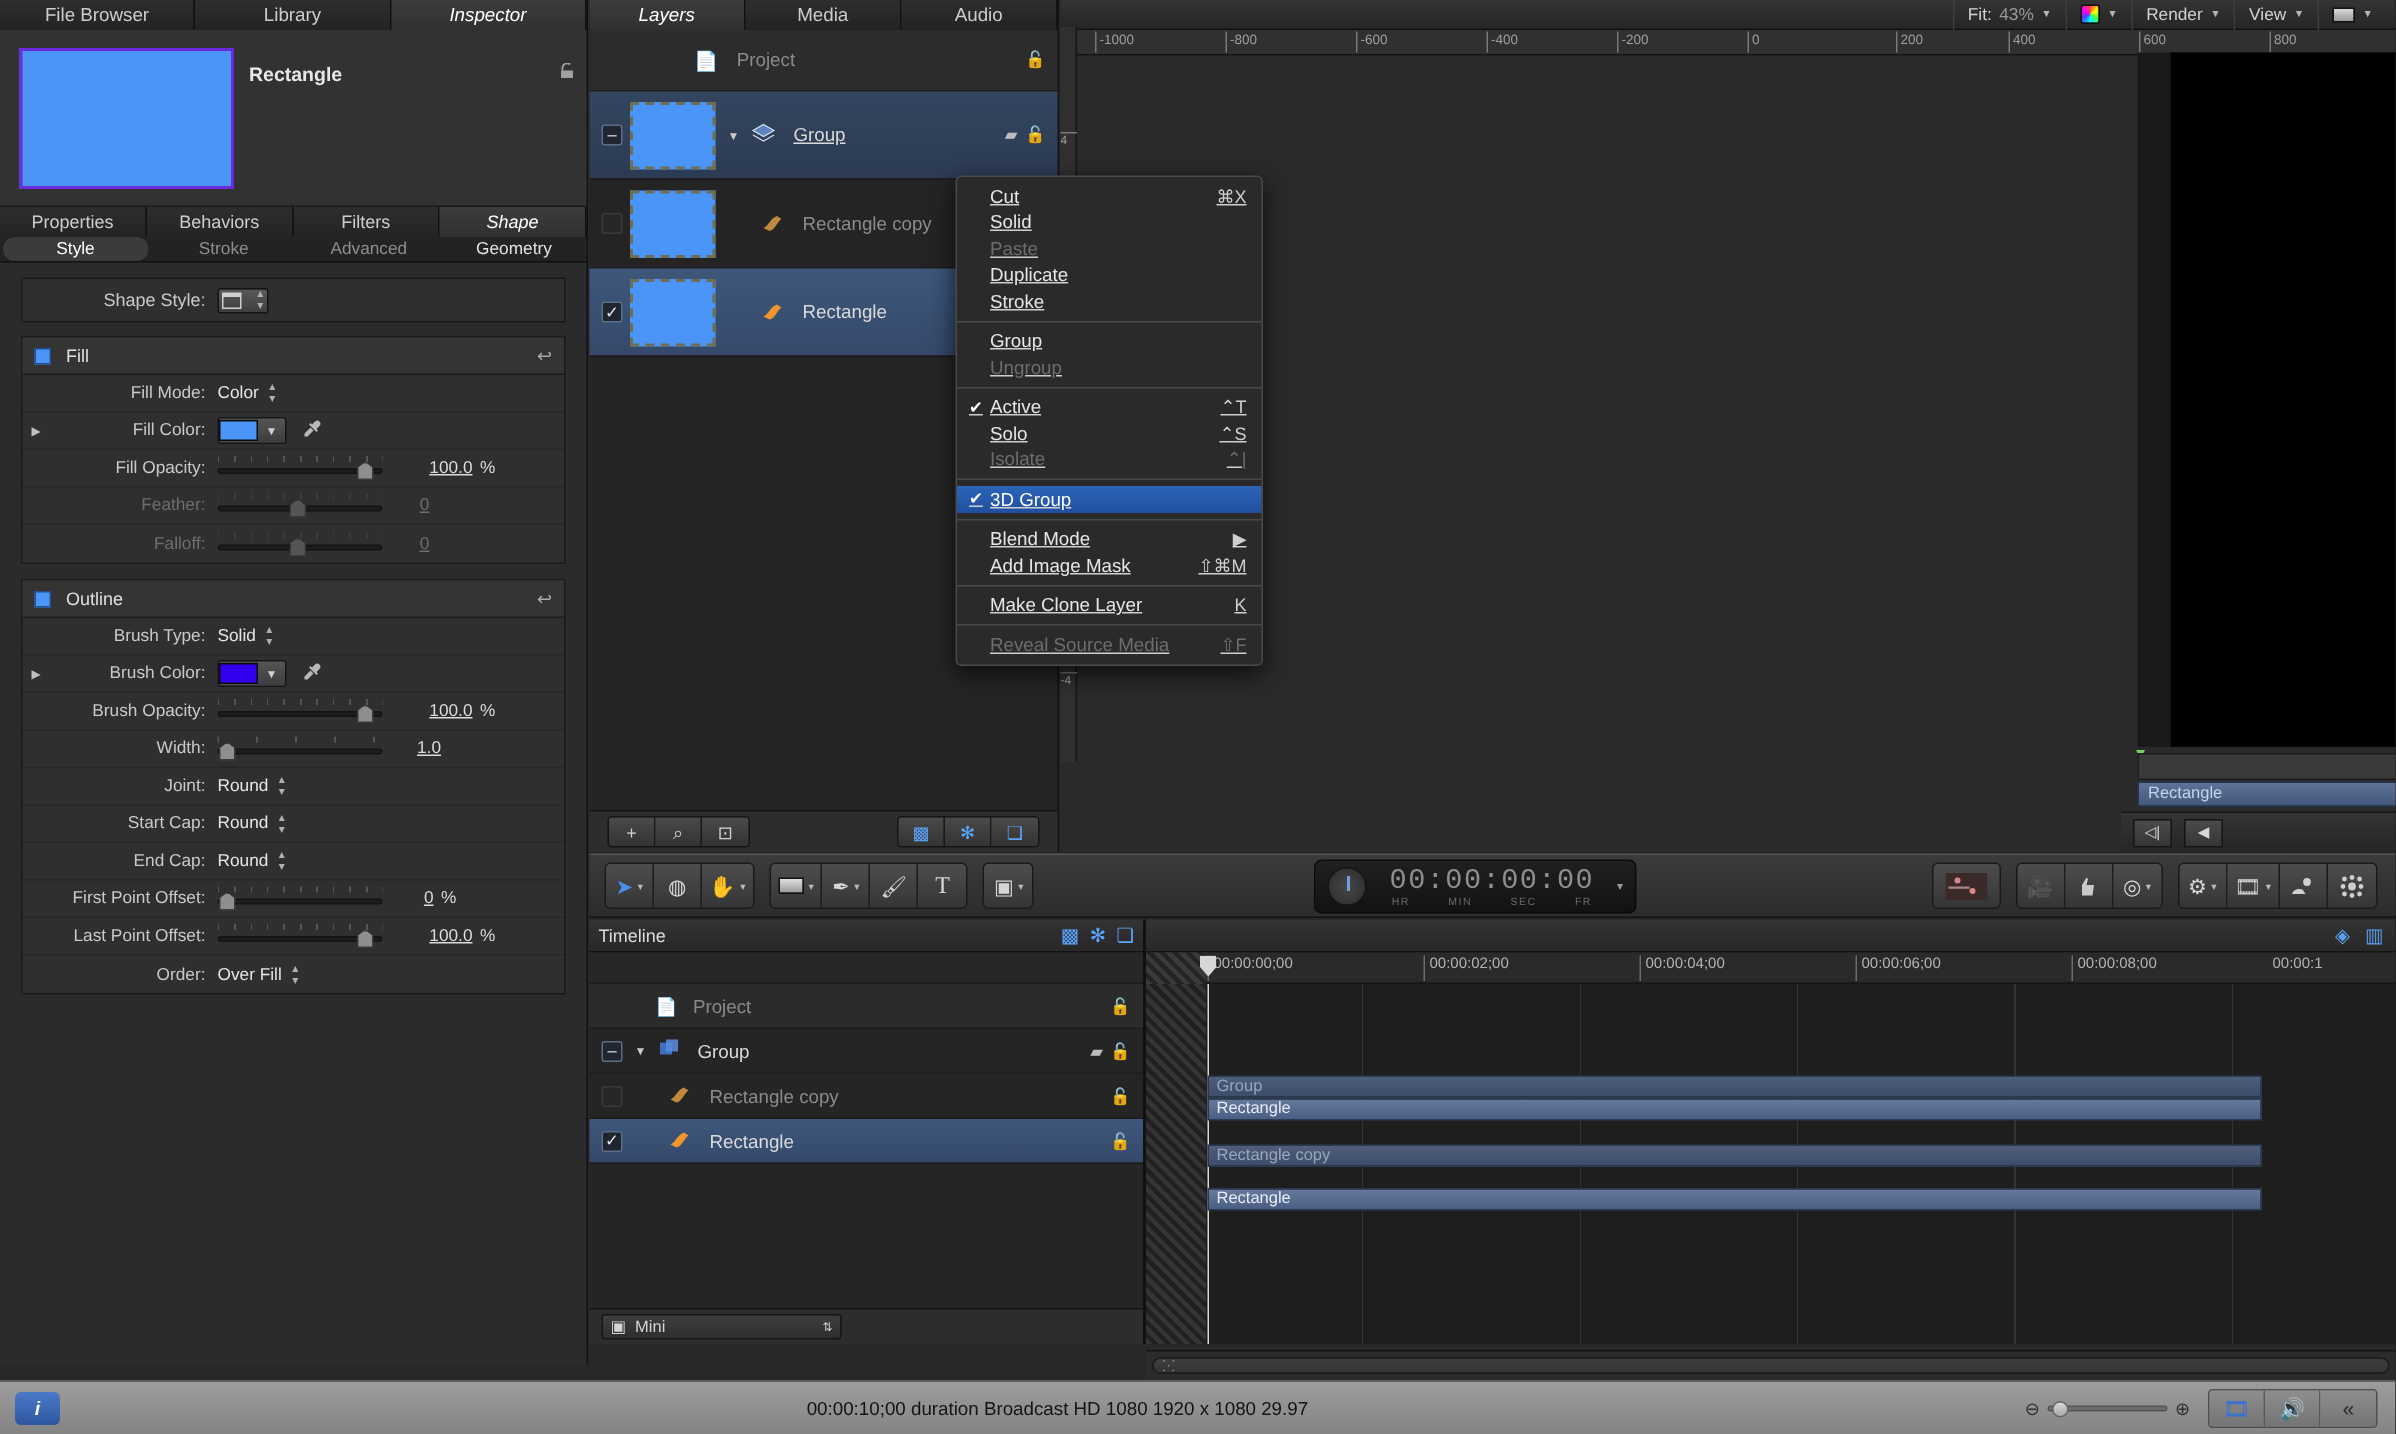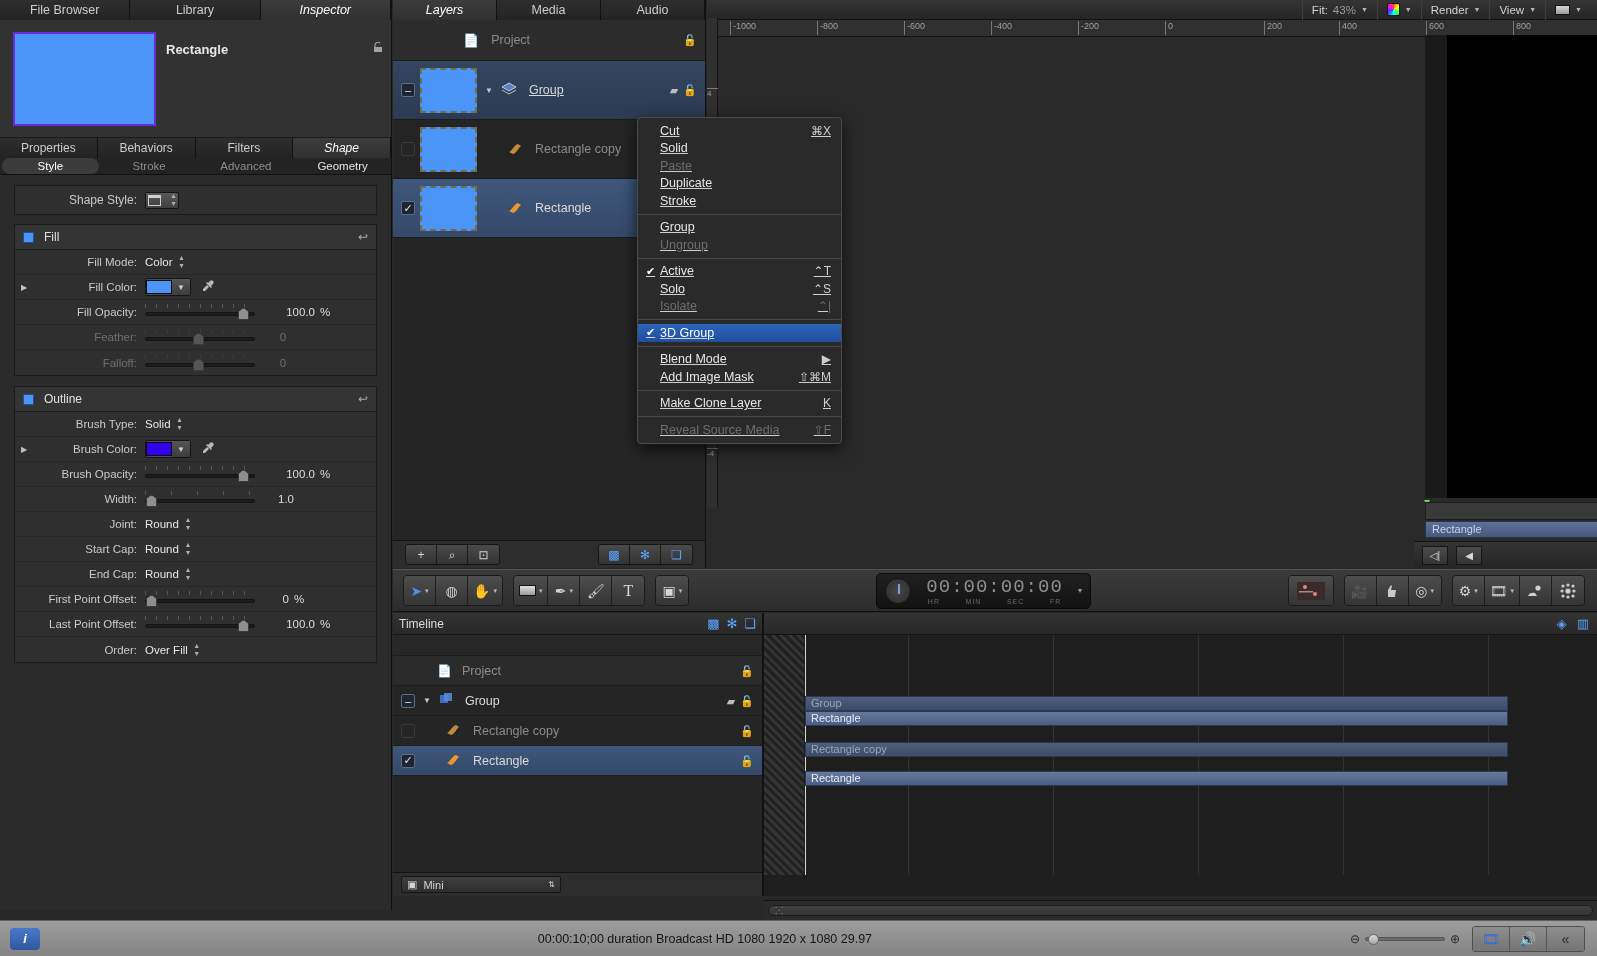--- a/index.html
+++ b/index.html
@@ -57,21 +57,21 @@
 
   .slider { position:relative; width:110px; height:16px; margin-right:8px; }
   .slider .track { position:absolute; top:8px; left:0; right:0; height:4px; background:#1d1d1d;
                    border:1px solid #141414; border-radius:2px; }
   .slider .ticks { position:absolute; top:0; left:0; right:0; height:4px;
                    background:repeating-linear-gradient(to right,#555 0 1px,transparent 1px 11px); }
   .slider .knob { position:absolute; top:4px; width:11px; height:12px; background:#8e8e8e;
                   border:1px solid #3a3a3a; clip-path:polygon(50% 0,100% 35%,100% 100%,0 100%,0 35%); }
   .slider.dim .knob { background:#555; }
   .slider.dim .ticks { opacity:.35; }
-  .numval { width:52px; text-align:right; color:#dcdcdc; }
+  .numval { width:52px; text-align:right; color:#dcdcdc;text-decoration:underline; }
   .numval.dim { color:#6e6e6e; }
   .pct { margin-left:5px; color:#dcdcdc; }
   .shape-style-row { display:flex; align-items:center; height:30px; border:1px solid #1b1b1b;
                      background:#2f2f2f; margin-bottom:9px; padding:0 6px; }
   .ss-btn { width:34px; height:17px; background:linear-gradient(#585858,#3f3f3f);
             border:1px solid #141414; border-radius:2px; display:flex; align-items:center;
             justify-content:center; gap:3px; }
   .ss-ic { width:13px; height:11px; border:1px solid #cfcfcf; border-top-width:3px; }
   .small-check { width:11px; height:11px; background:#2a2a2a; border:1px solid #151515; border-radius:2px; }
 
@@ -882,20 +882,30 @@
   </div>
 
   <div class="vsplit"></div>
 
   <div class="tl-right">
     <div class="tl-top">
       <span>◈</span>
       <span>▥</span>
     </div>
 
+    <div class="tl-ruler">
+      <span class="tl-hatch"></span>
+      <span class="tick" style="left:41px">00:00:00;00</span>
+      <span class="tick" style="left:185px">00:00:02;00</span>
+      <span class="tick" style="left:329px">00:00:04;00</span>
+      <span class="tick" style="left:473px">00:00:06;00</span>
+      <span class="tick" style="left:617px">00:00:08;00</span>
+      <span class="tick" style="left:748px;border-left:none">00:00:1</span>
+      <span class="tl-ph-knob"></span>
+    </div>
 
     <div class="tl-body">
       <span class="tl-body-bg"></span>
       <span class="tl-playhead"></span>
       <span class="clip dim" style="left:41px; top:61px;  width:703px">Group</span>
       <span class="clip" style="left:41px; top:76px;  width:703px">Rectangle</span>
       <span class="clip dim" style="left:41px; top:107px; width:703px">Rectangle copy</span>
       <span class="clip" style="left:41px; top:136px; width:703px">Rectangle</span>
     </div>
   </div>

